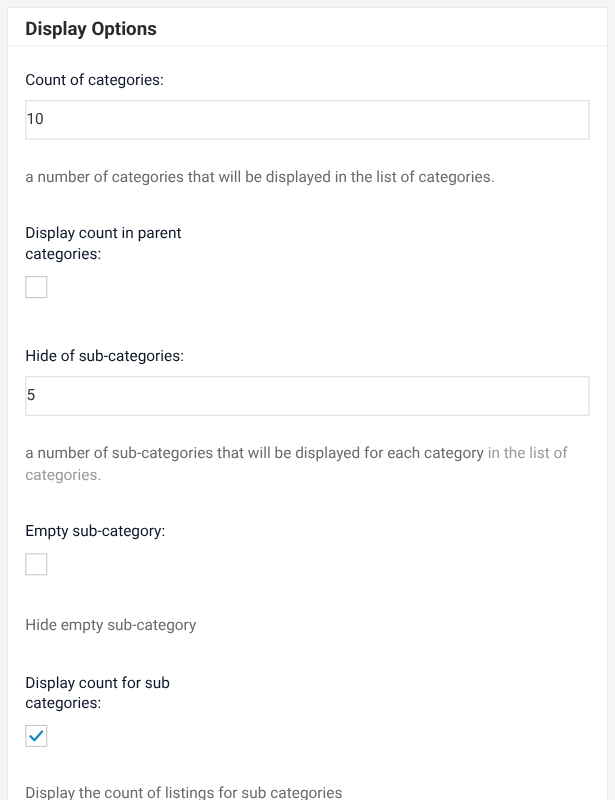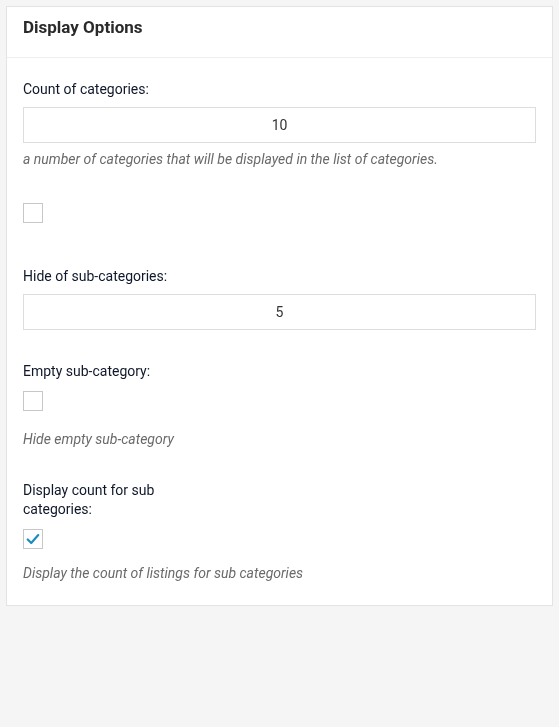--- a/index.html
+++ b/index.html
@@ -12,21 +12,21 @@
       background: #f5f5f5;
       padding: 6px;
       width: 559px;
     }
     .panel {
       background: #ffffff;
       border: 1px solid #e3e3e3;
       width: 100%;
     }
     .panel-header {
-      padding: 10px 16px 20px 16px;
+      padding: 10px 16px 4px 16px;
       border-bottom: 1px solid #eeeeee;
     }
     .panel-header h2 {
       font-size: 17px;
       font-weight: 700;
       color: #2a2a2a;
     }
     .panel-body {
       padding: 22px 16px 22px 16px;
     }
@@ -46,21 +46,20 @@
     }
     input[type="text"] {
       width: 100%;
       padding: 9px 0;
       font-size: 14px;
       color: #333333;
       border: 1px solid #dddddd;
       background: #ffffff;
       outline: none;
       font-family: inherit;
-      text-align: center;
     }
     .checkbox {
       width: 20px;
       height: 20px;
       border: 1px solid #c7c7c7;
       background: #ffffff;
       display: inline-flex;
       align-items: center;
       justify-content: center;
       cursor: pointer;
@@ -70,24 +69,23 @@
     .checkbox svg {
       display: none;
       width: 14px;
       height: 14px;
     }
     .checkbox.checked svg {
       display: block;
     }
     .help-text {
       font-size: 14px;
-      font-style: italic;
       color: #6a6a6a;
       line-height: 1.45;
-      margin-top: 6px;
+      margin-top: 24px;
     }
     .help-text .muted {
       color: #9a9a9a;
     }
   </style>
 </head>
 <body>
 
 <div class="panel">
   <div class="panel-header">
@@ -95,28 +93,30 @@
   </div>
   <div class="panel-body">
 
     <div class="field-group">
       <label class="field-label">Count of categories:</label>
       <input type="text" value="10" style="">
       <div class="help-text">a number of categories that will be displayed in the list of categories.</div>
     </div>
 
     <div class="field-group">
+      <label class="field-label">Display count in parent categories:</label>
       <div class="checkbox">
         
       </div>
     </div>
 
     <div class="field-group">
       <label class="field-label">Hide of sub-categories:</label>
       <input type="text" value="5" style="">
+      <div class="help-text"><span>a number of sub-categories that will be displayed for each category</span><span class="muted"> in the list of categories.</span></div>
     </div>
 
     <div class="field-group">
       <label class="field-label">Empty sub-category:</label>
       <div class="checkbox">
         
       </div>
       <div class="help-text">Hide empty sub-category</div>
     </div>
 

